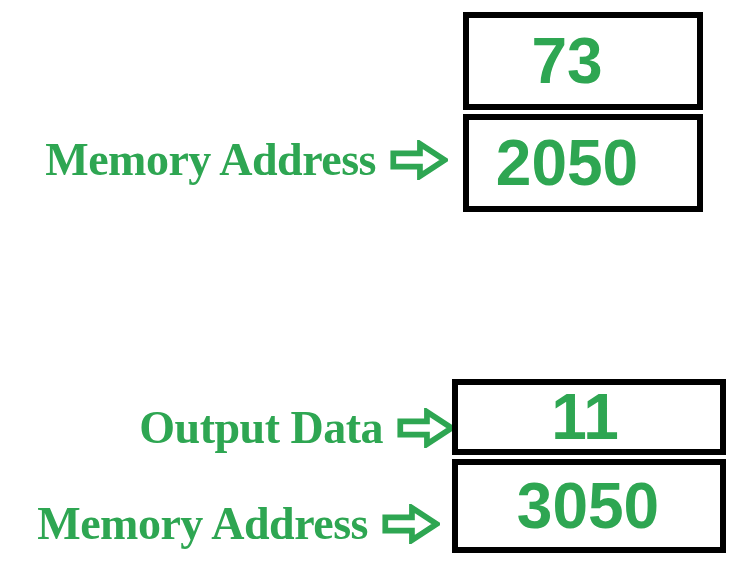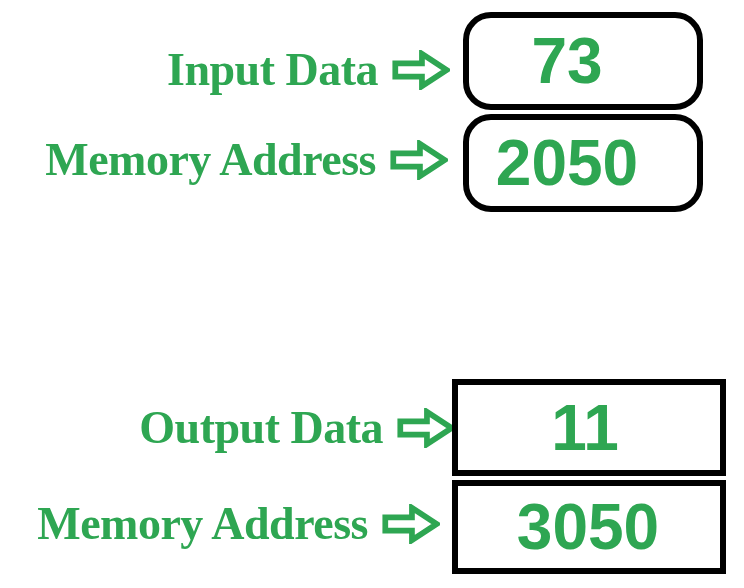--- a/index.html
+++ b/index.html
@@ -50,42 +50,36 @@
   .stack1 { left: 463px; top: 12px;  width: 240px; }
   .stack2 { left: 452px; top: 379px; width: 274px; }
   .cell {
     box-sizing: border-box;
     border: 6px solid #000000;
     background: #ffffff;
     display: flex;
     align-items: center;
     justify-content: center;
   }
-  .stack1 .cell { height: 98px; padding-right: 32px; border-radius: 28px; }
-  .stack2 .cell-a { height: 97px; padding-right: 8px; }
+  .stack1 .cell { height: 98px; padding-right: 32px; }
+  .stack2 .cell-a { height: 76px; padding-right: 8px; }
   .stack2 .cell-b { height: 94px; padding-right: 2px; }
   .val {
     font-family: "Liberation Sans", sans-serif;
     font-weight: bold;
     font-size: 64px;
     line-height: 1;
     color: #2ea652;
   }
 </style>
 </head>
 <body>
 
 <div class="canvas">
 
-  <div class="label-row row1">
-    <span class="lbl">Input Data</span>
-    <svg class="arrow" viewBox="0 0 60 42">
-      <polygon points="3,14 31,14 31,4 57,21 31,38 31,28 3,28" fill="#ffffff" stroke="#2ea652" stroke-width="6" stroke-linejoin="miter"></polygon>
-    </svg>
-  </div>
 
   <div class="label-row row2">
     <span class="lbl">Memory Address</span>
     <svg class="arrow" viewBox="0 0 60 42">
       <polygon points="3,14 31,14 31,4 57,21 31,38 31,28 3,28" fill="#ffffff" stroke="#2ea652" stroke-width="6" stroke-linejoin="miter"></polygon>
     </svg>
   </div>
 
   <div class="stack stack1">
     <div class="cell">

